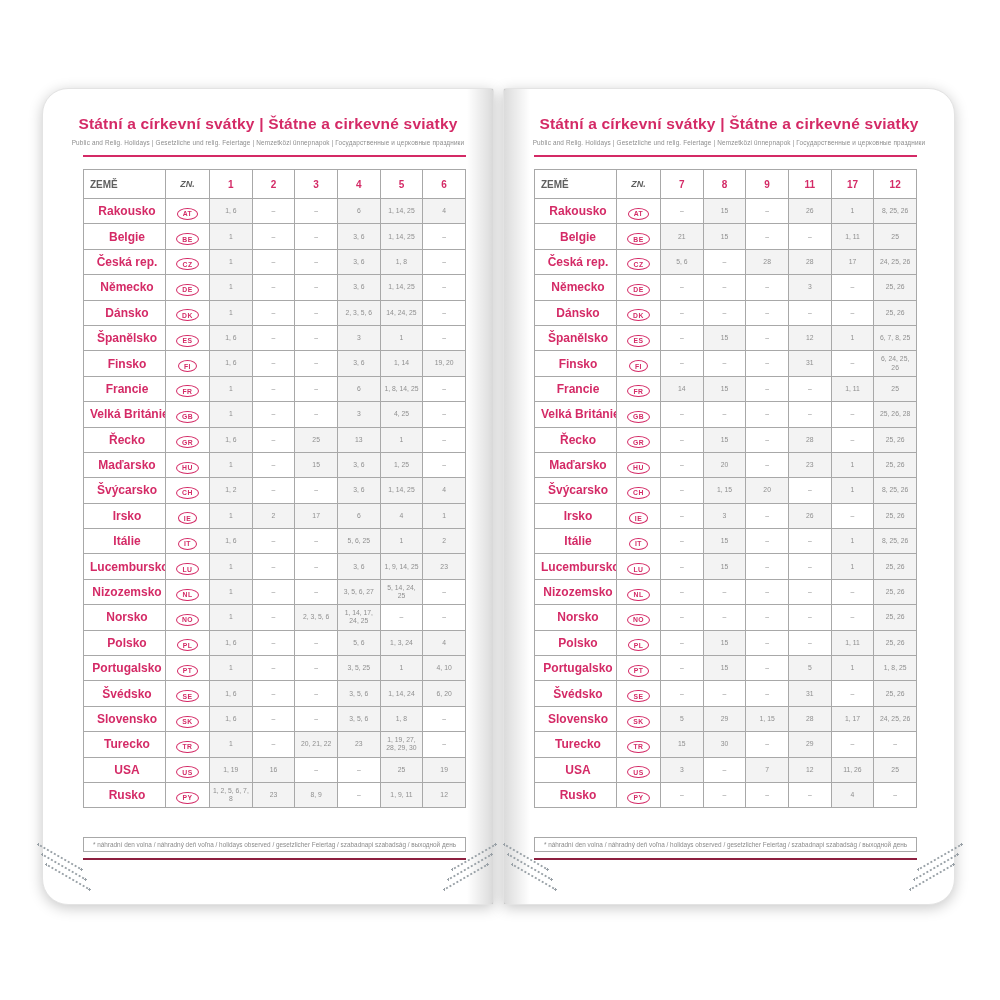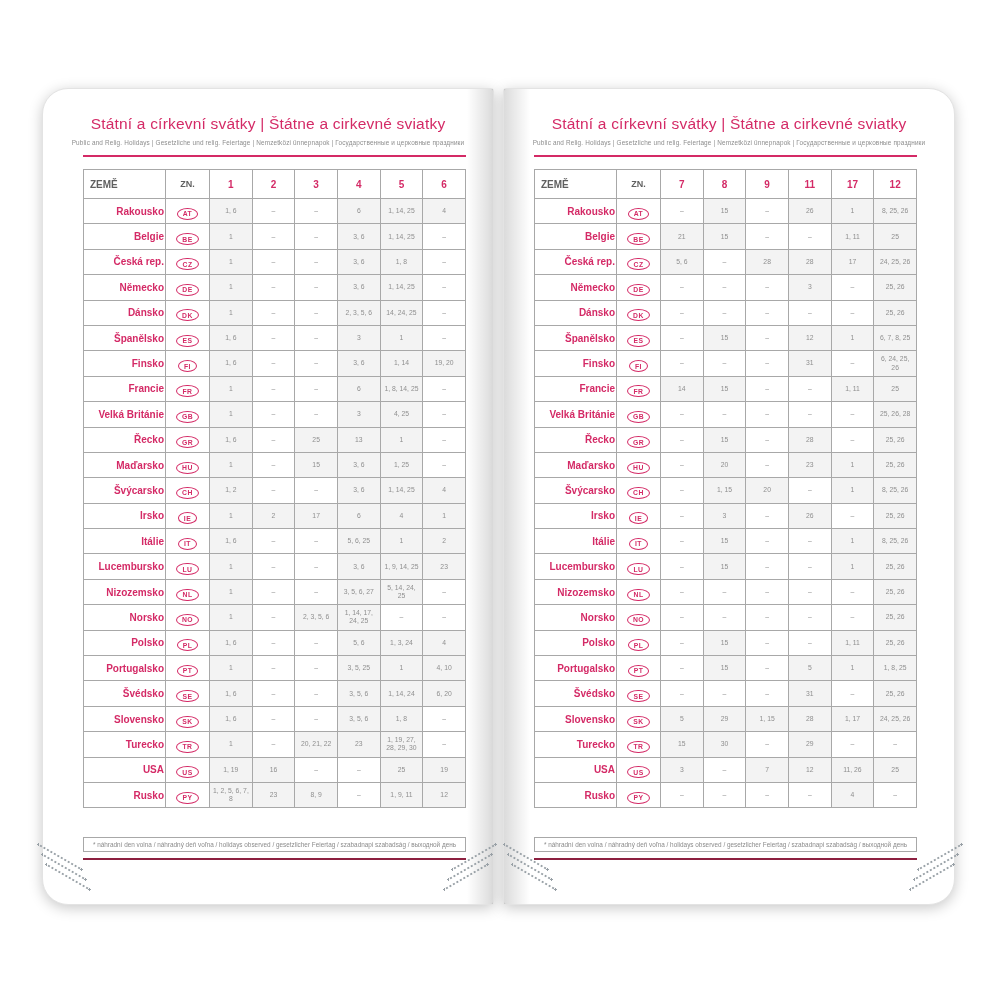--- a/index.html
+++ b/index.html
@@ -9,37 +9,37 @@
   .page{position:absolute;top:0;width:452px;height:817px;background:#fff;
     border:1px solid #e3e3e3;box-shadow:0 3px 14px rgba(0,0,0,.22);box-sizing:border-box;}
   .page-left{left:0;border-radius:26px 3px 3px 26px;}
   .page-right{right:0;border-radius:3px 26px 26px 3px;}
   .page-left::after{content:'';position:absolute;top:0;right:0;width:26px;height:100%;
     background:linear-gradient(to right,rgba(0,0,0,0),rgba(0,0,0,.14));pointer-events:none;}
   .page-right::before{content:'';position:absolute;top:0;left:0;width:26px;height:100%;
     background:linear-gradient(to left,rgba(0,0,0,0),rgba(0,0,0,.14));pointer-events:none;}
   .page-inner{position:relative;width:100%;height:100%;}
   .page-title{position:absolute;top:26px;left:0;right:0;margin:0;text-align:center;
-    font-size:15.5px;font-weight:normal;color:var(--accent,#d42a66);letter-spacing:.2px;}
+    font-size:15.5px;font-weight:bold;color:var(--accent,#d42a66);letter-spacing:.2px;}
   .page-subtitle{position:absolute;top:50px;left:10px;right:10px;margin:0;text-align:center;
     font-size:6.4px;color:#8d8d8d;letter-spacing:.15px;}
   .title-rule{position:absolute;top:66px;height:2px;background:var(--accent,#d42a66);}
   .pl .title-rule,.pl .holiday-table,.pl .footnote,.pl .bottom-rule{left:40px;}
   .pr .title-rule,.pr .holiday-table,.pr .footnote,.pr .bottom-rule{left:30px;}
   .title-rule,.footnote,.bottom-rule{width:383px;box-sizing:border-box;}
   .holiday-table{position:absolute;top:80px;width:383px;border-collapse:collapse;
     table-layout:fixed;}
   .holiday-table th,.holiday-table td{border:1px solid #a8a8a8;box-sizing:border-box;
     overflow:hidden;}
   .holiday-table th{height:29px;}
   .holiday-table td{height:25.4px;}
   th.col-country{width:82px;text-align:left;padding-left:6px;font-size:10px;color:#5f5f5f;}
-  th.col-code{width:44px;font-size:9px;color:#5f5f5f;}
+  th.col-code{width:44px;font-size:9px;color:#5f5f5f;font-style:italic;}
   th.col-month{font-size:10px;color:var(--accent,#d42a66);}
-  td.country{text-align:right;padding-left:6px;font-size:10px;font-weight:bold;
+  td.country{text-align:center;padding-left:6px;font-size:12px;font-weight:bold;
     color:var(--accent,#d42a66);white-space:nowrap;}
   td.codecell{text-align:center;}
   .badge{display:inline-block;border:1px solid var(--accent,#d42a66);color:var(--accent,#d42a66);
     font-size:6.8px;font-weight:bold;letter-spacing:.5px;padding:1.5px 5px;border-radius:50%;}
   td.val{text-align:center;font-size:6.8px;line-height:1.2;color:#8f8f8f;padding:0 2px;}
   td.val.has{background:#f3f3f3;}
   .footnote{position:absolute;top:748px;margin:0;text-align:center;font-size:6.4px;
     color:#8b8b8b;border:1px solid #a8a8a8;padding:3px 2px;}
   .bottom-rule{position:absolute;top:769px;height:2px;background:var(--ruleDark,#8d2040);}
   .stitch{position:absolute;width:52px;border-top:2px dotted #98a0a6;}

